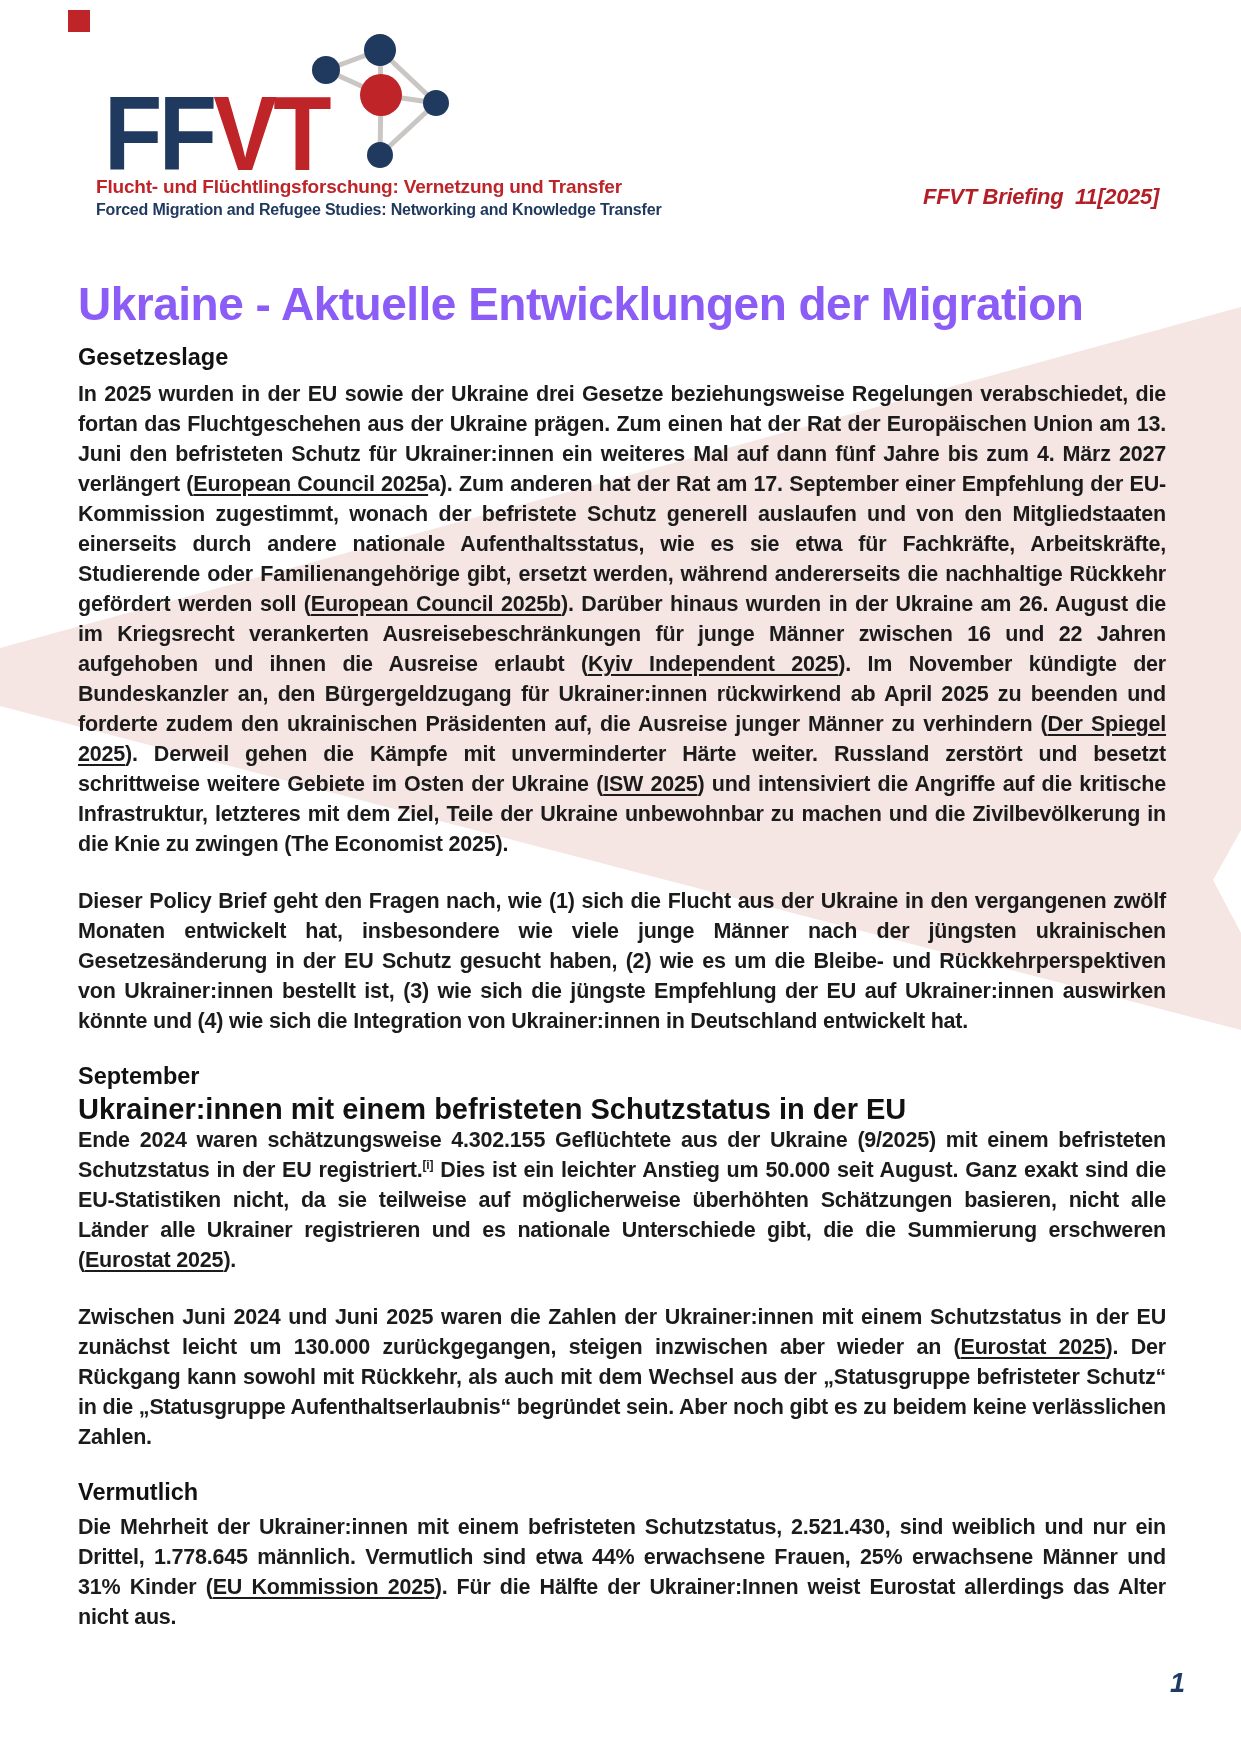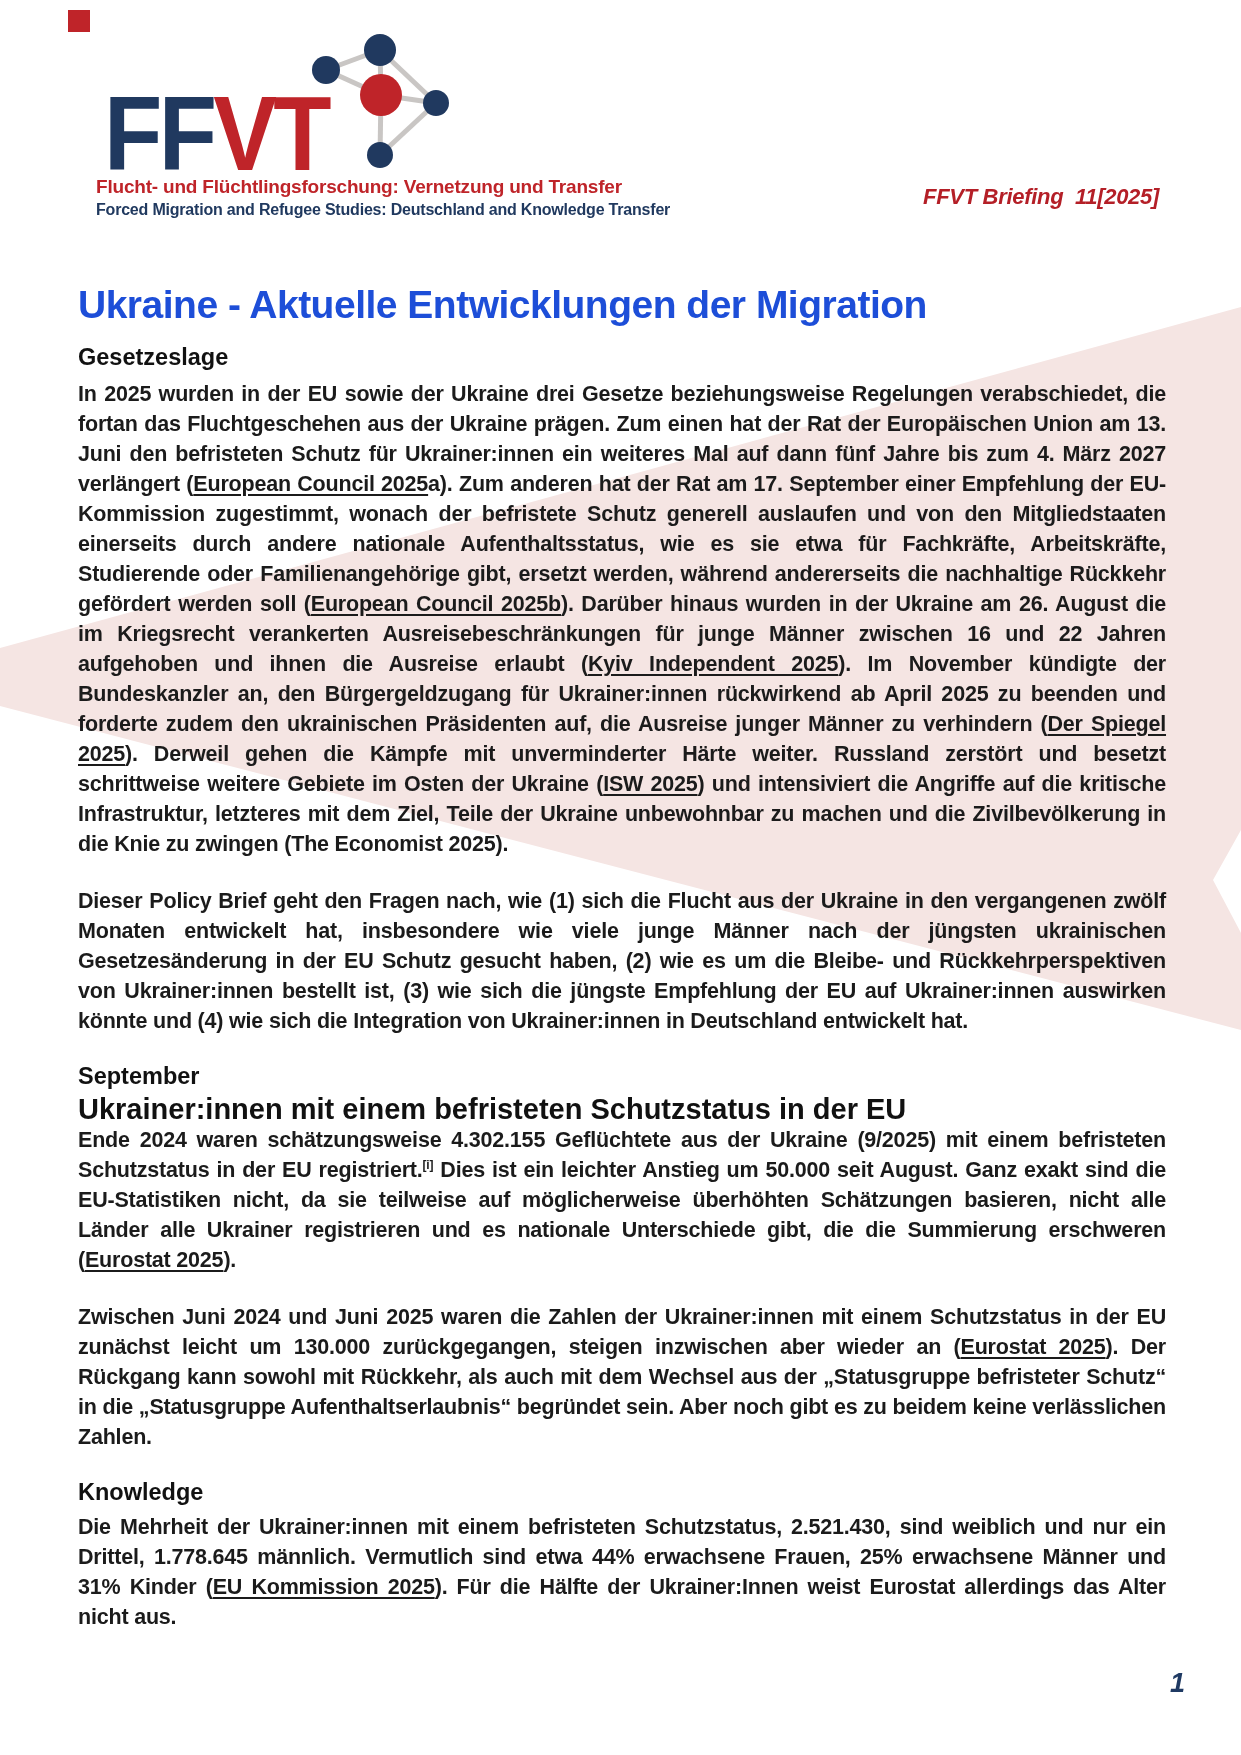--- a/index.html
+++ b/index.html
@@ -42,22 +42,22 @@
     font-size:22px;font-weight:bold;font-style:italic;
     color:var(--briefing-red,#b41f27);
     letter-spacing:-0.3px;white-space:pre;
   }
   .content{
     position:absolute;left:78px;top:283px;width:1088px;z-index:1;
     color:var(--text,#1b1b1b);
   }
   h1.doc-title{
     margin:0 0 18px 0;
-    font-size:39px;line-height:43px;font-weight:800;
-    letter-spacing:-0.5px;color:#1d4ed8;
+    font-size:46px;line-height:43px;font-weight:800;
+    letter-spacing:-0.5px;color:#8b5cf6;
   }
   h2.section-heading{
     margin:14px 0 6px 0;
     font-size:23.5px;line-height:27px;font-weight:bold;color:#111;
   }
   h2.first{margin-top:4px;margin-bottom:8px;}
   h3.sub-heading{
     margin:0 0 3px 0;
     font-size:29px;line-height:26px;font-weight:bold;color:#111;
   }
@@ -103,38 +103,38 @@
         <circle class="net-hub" cx="285" cy="69" r="21"></circle>
         <circle class="net-node" cx="340" cy="77" r="13"></circle>
         <circle class="net-node" cx="284" cy="129" r="13"></circle>
       </g>
 
       <text transform="translate(8 144) scale(0.9 1)" font-family="Liberation Sans, DejaVu Sans, sans-serif" font-size="106" font-weight="bold" letter-spacing="-4">
         <tspan class="wordmark-ff">FF</tspan><tspan class="wordmark-vt">VT</tspan>
       </text>
     </svg>
     <div class="tagline-de">Flucht- und Flüchtlingsforschung: Vernetzung und Transfer</div>
-    <div class="tagline-en">Forced Migration and Refugee Studies: Deutschland and Knowledge Transfer</div>
+    <div class="tagline-en">Forced Migration and Refugee Studies: Networking and Knowledge Transfer</div>
   </div>
 
   <div class="briefing-label">FFVT Briefing  11[2025]</div>
 
   <div class="content">
 
     <h1 class="doc-title">Ukraine - Aktuelle Entwicklungen der Migration</h1>
 
     <h2 class="section-heading first">Gesetzeslage</h2>
     <p class="body-para"><span>In 2025 wurden in der EU sowie der Ukraine drei Gesetze beziehungsweise Regelungen verabschiedet, die fortan das Fluchtgeschehen aus der Ukraine prägen. Zum einen hat der Rat der Europäischen Union am 13. Juni den befristeten Schutz für Ukrainer:innen ein weiteres Mal auf dann fünf Jahre bis zum 4. März 2027 verlängert (</span><span class="link">European Council 2025</span><span>a). Zum anderen hat der Rat am 17. September einer Empfehlung der EU-Kommission zugestimmt, wonach der befristete Schutz generell auslaufen und von den Mitgliedstaaten einerseits durch andere nationale Aufenthaltsstatus, wie es sie etwa für Fachkräfte, Arbeitskräfte, Studierende oder Familienangehörige gibt, ersetzt werden, während andererseits die nachhaltige Rückkehr gefördert werden soll (</span><span class="link">European Council 2025b</span><span>). Darüber hinaus wurden in der Ukraine am 26. August die im Kriegsrecht verankerten Ausreisebeschränkungen für junge Männer zwischen 16 und 22 Jahren aufgehoben und ihnen die Ausreise erlaubt (</span><span class="link">Kyiv Independent 2025</span><span>). Im November kündigte der Bundeskanzler an, den Bürgergeldzugang für Ukrainer:innen rückwirkend ab April 2025 zu beenden und forderte zudem den ukrainischen Präsidenten auf, die Ausreise junger Männer zu verhindern (</span><span class="link">Der Spiegel 2025</span><span>). Derweil gehen die Kämpfe mit unverminderter Härte weiter. Russland zerstört und besetzt schrittweise weitere Gebiete im Osten der Ukraine (</span><span class="link">ISW 2025</span><span>) und intensiviert die Angriffe auf die kritische Infrastruktur, letzteres mit dem Ziel, Teile der Ukraine unbewohnbar zu machen und die Zivilbevölkerung in die Knie zu zwingen (The Economist 2025).</span></p>
     <p class="body-para"><span>Dieser Policy Brief geht den Fragen nach, wie (1) sich die Flucht aus der Ukraine in den vergangenen zwölf Monaten entwickelt hat, insbesondere wie viele junge Männer nach der jüngsten ukrainischen Gesetzesänderung in der EU Schutz gesucht haben, (2) wie es um die Bleibe- und Rückkehrperspektiven von Ukrainer:innen bestellt ist, (3) wie sich die jüngste Empfehlung der EU auf Ukrainer:innen auswirken könnte und (4) wie sich die Integration von Ukrainer:innen in Deutschland entwickelt hat.</span></p>
 
     <h2 class="section-heading">September</h2>
     <h3 class="sub-heading">Ukrainer:innen mit einem befristeten Schutzstatus in der EU</h3>
     <p class="body-para"><span>Ende 2024 waren schätzungsweise 4.302.155 Geflüchtete aus der Ukraine (9/2025) mit einem befristeten Schutzstatus in der EU registriert.</span><sup>[i]</sup><span> Dies ist ein leichter Anstieg um 50.000 seit August. Ganz exakt sind die EU-Statistiken nicht, da sie teilweise auf möglicherweise überhöhten Schätzungen basieren, nicht alle Länder alle Ukrainer registrieren und es nationale Unterschiede gibt, die die Summierung erschweren (</span><span class="link">Eurostat 2025</span><span>).</span></p>
     <p class="body-para"><span>Zwischen Juni 2024 und Juni 2025 waren die Zahlen der Ukrainer:innen mit einem Schutzstatus in der EU zunächst leicht um 130.000 zurückgegangen, steigen inzwischen aber wieder an (</span><span class="link">Eurostat 2025</span><span>). Der Rückgang kann sowohl mit Rückkehr, als auch mit dem Wechsel aus der „Statusgruppe befristeter Schutz“ in die „Statusgruppe Aufenthaltserlaubnis“ begründet sein. Aber noch gibt es zu beidem keine verlässlichen Zahlen.</span></p>
 
-    <h2 class="section-heading">Knowledge</h2>
+    <h2 class="section-heading">Vermutlich</h2>
     <p class="body-para"><span>Die Mehrheit der Ukrainer:innen mit einem befristeten Schutzstatus, 2.521.430, sind weiblich und nur ein Drittel, 1.778.645 männlich. Vermutlich sind etwa 44% erwachsene Frauen, 25% erwachsene Männer und 31% Kinder (</span><span class="link">EU Kommission 2025</span><span>). Für die Hälfte der Ukrainer:Innen weist Eurostat allerdings das Alter nicht aus.</span></p>
 
   </div>
 
   <div class="page-number">1</div>
 
 </div>
 
 </body></html>

